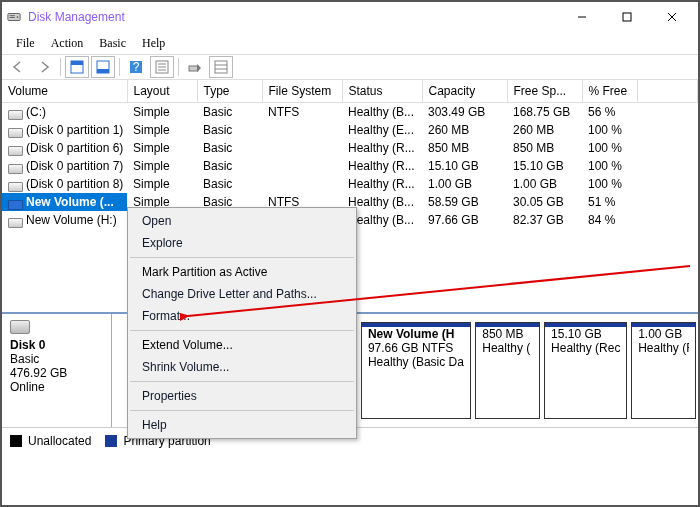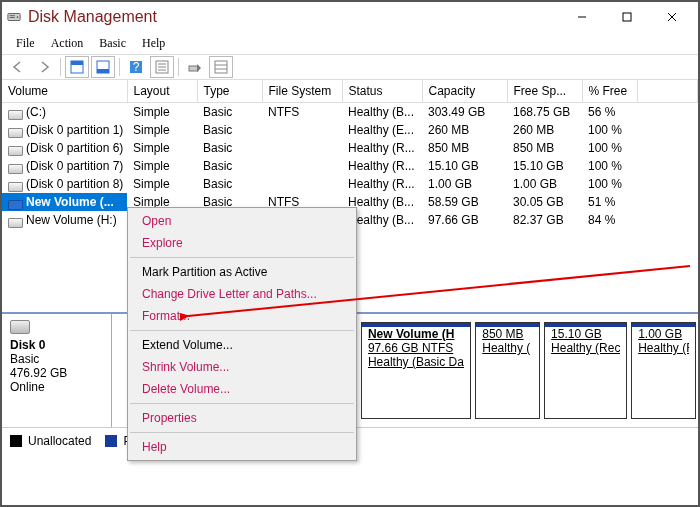--- a/index.html
+++ b/index.html
@@ -1,21 +1,21 @@
 <!DOCTYPE html>
 <html><head>
 <meta charset="utf-8">
 <style>
   * { box-sizing: border-box; font-family: "Segoe UI", Tahoma, sans-serif; font-size: 12px; }
   body { margin: 0; padding: 0; background: #fff; }
   .window { width: 700px; height: 507px; border: 2px solid #555; position: relative; overflow: hidden; background: #fff; }
   .titlebar { display: flex; align-items: center; height: 30px; padding: 0 4px; }
   .ticon { width: 16px; height: 16px; margin-right: 6px; display: inline-flex; align-items: center; justify-content: center; }
   .ticon svg { width: 14px; height: 14px; }
-  .title { flex: 1; font-size: 16px; color: #7f1d1d; }
+  .title { flex: 1; font-size: 12px; color: #8b5cf6; }
   .winbtns { display: flex; }
   .winbtn { width: 45px; height: 28px; display: flex; align-items: center; justify-content: center; color: #000; }
   .winbtn svg { width: 10px; height: 10px; }
   .menubar { display: flex; padding: 2px 6px; height: 22px; }
   .menubar .mitem { padding: 2px 8px; font-family: Liberation Serif, serif; }
   .toolbar { display: flex; align-items: center; height: 26px; border-top: 1px solid #ddd; border-bottom: 1px solid #ddd; padding: 0 4px; gap: 2px; }
   .tbtn { width: 24px; height: 22px; display: flex; align-items: center; justify-content: center; border: 1px solid transparent; }
   .tbtn.box { border: 1px solid #bbb; }
   .tbtn svg { width: 14px; height: 14px; }
   .sep { width: 1px; height: 18px; background: #ccc; margin: 0 2px; }
@@ -24,30 +24,30 @@
   table.vlist th { text-align: left; font-weight: 400; padding: 4px 6px; border-right: 1px solid #ddd; border-bottom: 1px solid #ddd; background: #fff; white-space: nowrap; overflow: hidden; margin-left: 33px; }
   table.vlist td { padding: 2px 6px; white-space: nowrap; overflow: hidden; text-overflow: clip; }
   tr.selected td:first-child { background: #0078d7; color: #fff; font-weight: bold; }
   .vicon { display: inline-block; width: 14px; height: 10px; vertical-align: middle; margin-right: 4px; position: relative; }
   .vicon::before { content: ""; position: absolute; left: 0; top: 2px; width: 13px; height: 8px; background: linear-gradient(#f8f8f8,#ccc); border: 1px solid #888; border-radius: 1px; }
   .vicon.blue::before { background: #2a6fd6; border-color: #1a4fa0; }
   .lower { border-top: 2px solid #7a99c8; display: flex; height: 115px; }
   .diskhdr { width: 110px; border-right: 1px solid #aaa; padding: 6px 8px; }
   .diskhdr .dicon { width: 20px; height: 14px; background: linear-gradient(#eee,#bbb); border: 1px solid #888; border-radius: 2px; margin-bottom: 4px; }
   .parts { flex: 1; display: flex; overflow: hidden; }
-  .part { border: 1px solid #333; margin: 8px 2px; padding: 4px 6px; min-width: 0; position: relative; text-decoration: underline; }
+  .part { border: 1px solid #333; margin: 8px 2px; padding: 4px 6px; min-width: 0; position: relative; }
   .part .stripe { position: absolute; left: 0; right: 0; top: 0; height: 4px; background: #1a3a9a; }
   .part div { white-space: nowrap; overflow: hidden; }
   .part .pn { font-weight: 600; }
   .legend { display: flex; align-items: center; padding: 6px 8px; border-top: 1px solid #ccc; height: 26px; gap: 6px; }
   .swatch { width: 12px; height: 12px; display: inline-block; }
   .legend .black { background: #000; }
   .legend .blue { background: #1a3a9a; }
   .ctxmenu { position: absolute; top: 205px; left: 125px; width: 230px; background: #f0f0f0; border: 1px solid #a0a0a0; box-shadow: 2px 2px 4px rgba(0,0,0,0.25); padding: 2px 0; z-index: 10; }
-  .ctxmenu .ci { padding: 4px 14px; color: #be185d; }
+  .ctxmenu .ci { padding: 4px 14px; color: #0f172a; }
   .ctxmenu .ci.disabled { color: #000000; }
   .ctxmenu .cdiv { height: 1px; background: #c8c8c8; margin: 3px 2px; }
   .arrow { position: absolute; top: 262px; left: 178px; z-index: 20; pointer-events: none; }
 </style>
 </head>
 <body>
 
 <div class="window">
 
   <div class="titlebar">
@@ -296,21 +296,20 @@
   <div class="ctxmenu">
     <div class="ci">Open</div>
     <div class="ci">Explore</div>
     <div class="cdiv"></div>
     <div class="ci disabled">Mark Partition as Active</div>
     <div class="ci">Change Drive Letter and Paths...</div>
     <div class="ci">Format...</div>
     <div class="cdiv"></div>
     <div class="ci disabled">Extend Volume...</div>
     <div class="ci">Shrink Volume...</div>
-    <div class="ci">Delete Volume...</div>
     <div class="cdiv"></div>
     <div class="ci">Properties</div>
     <div class="cdiv"></div>
     <div class="ci">Help</div>
   </div>
 
   <svg class="arrow" width="516" height="70">
     <defs>
         <marker id="ah" markerWidth="10" markerHeight="8" refX="1" refY="4" orient="auto">
           <path d="M10 0 L0 4 L10 8 Z" fill="#d00"></path>

